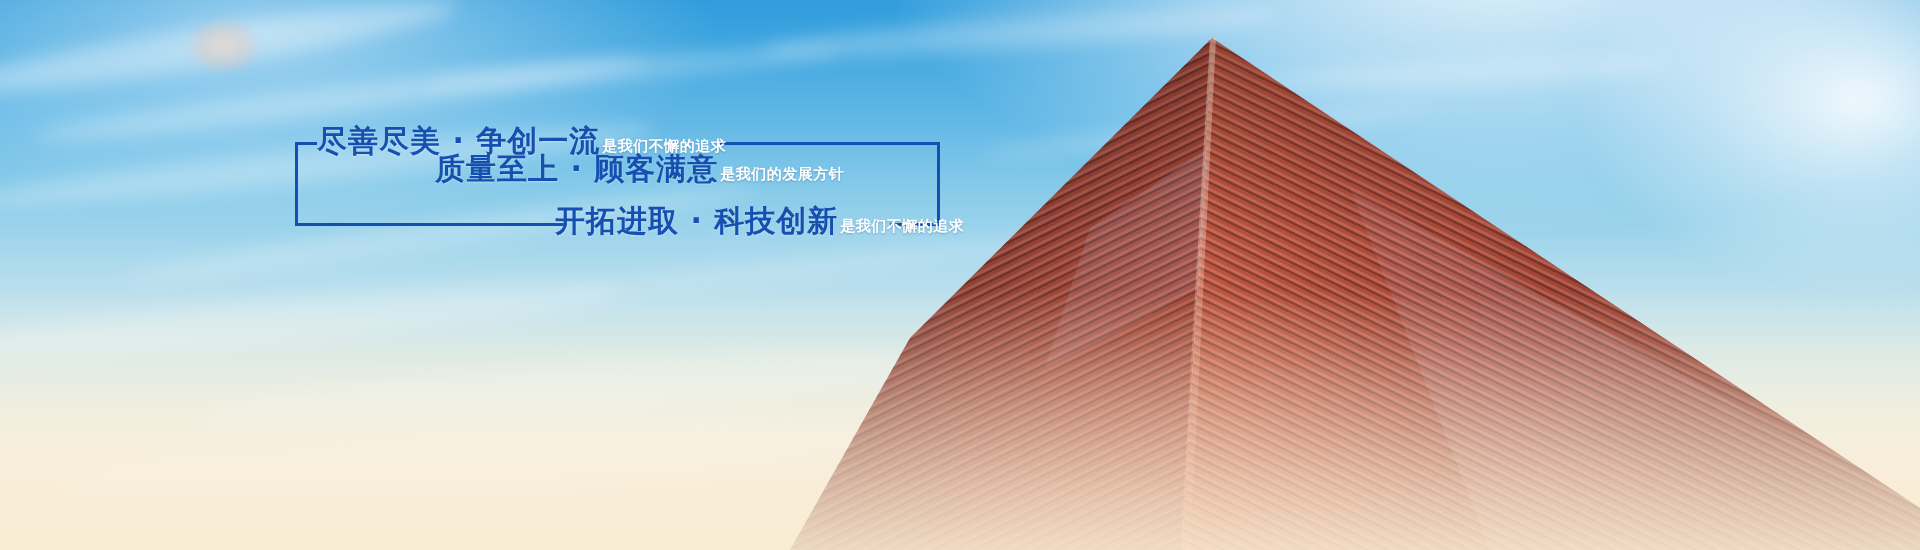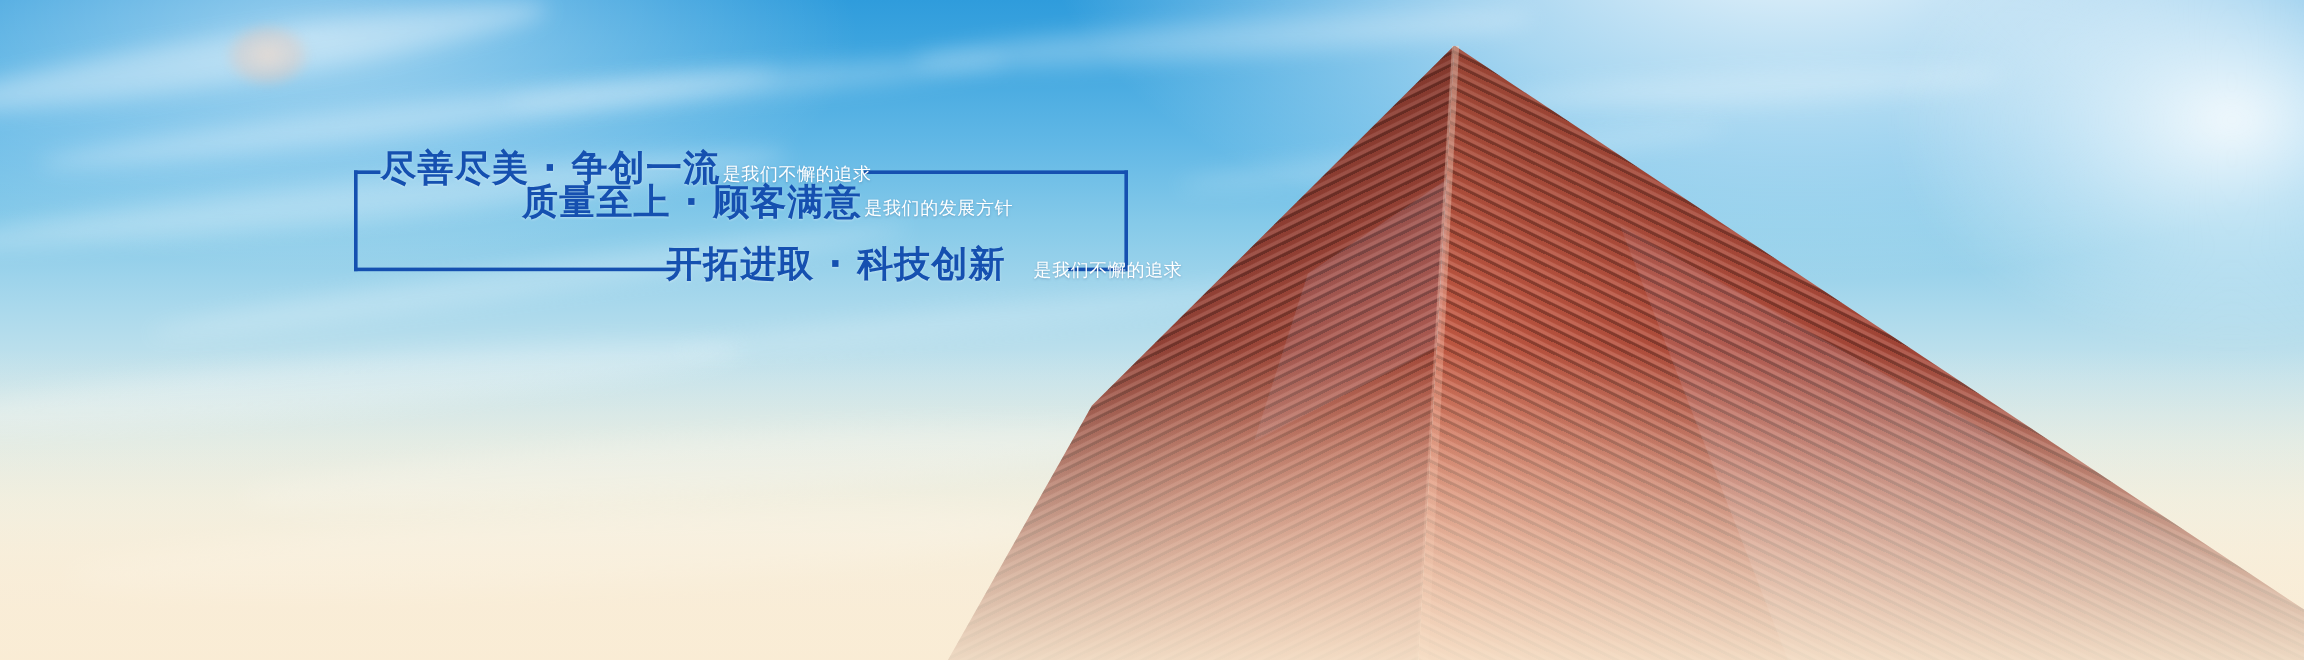--- a/index.html
+++ b/index.html
@@ -173,32 +173,32 @@
 
   .line {
     position:absolute;
     white-space:nowrap;
     line-height:1;
     display:flex;
     align-items:baseline;
   }
   .line1 { left:22px;  top:-16px; }
   .line2 { left:140px; top:12px; }
-  .line3 { left:260px; top:64px;gap:21px; }
+  .line3 { left:260px; top:64px; }
 
   .big {
     font-size:30px;
     font-weight:bold;
     color:#1550b0;
     letter-spacing:1px;
     text-shadow:0 1px 2px rgba(255,255,255,0.35);
   }
   .small {
     font-size:15px;
-    font-weight:normal;
+    font-weight:bold;
     color:#ffffff;
     letter-spacing:0.5px;
     margin-left:2px;
     text-shadow:0 1px 2px rgba(40,80,130,0.35);
   }
 </style>
 </head>
 <body>
 
 <div id="banner">

